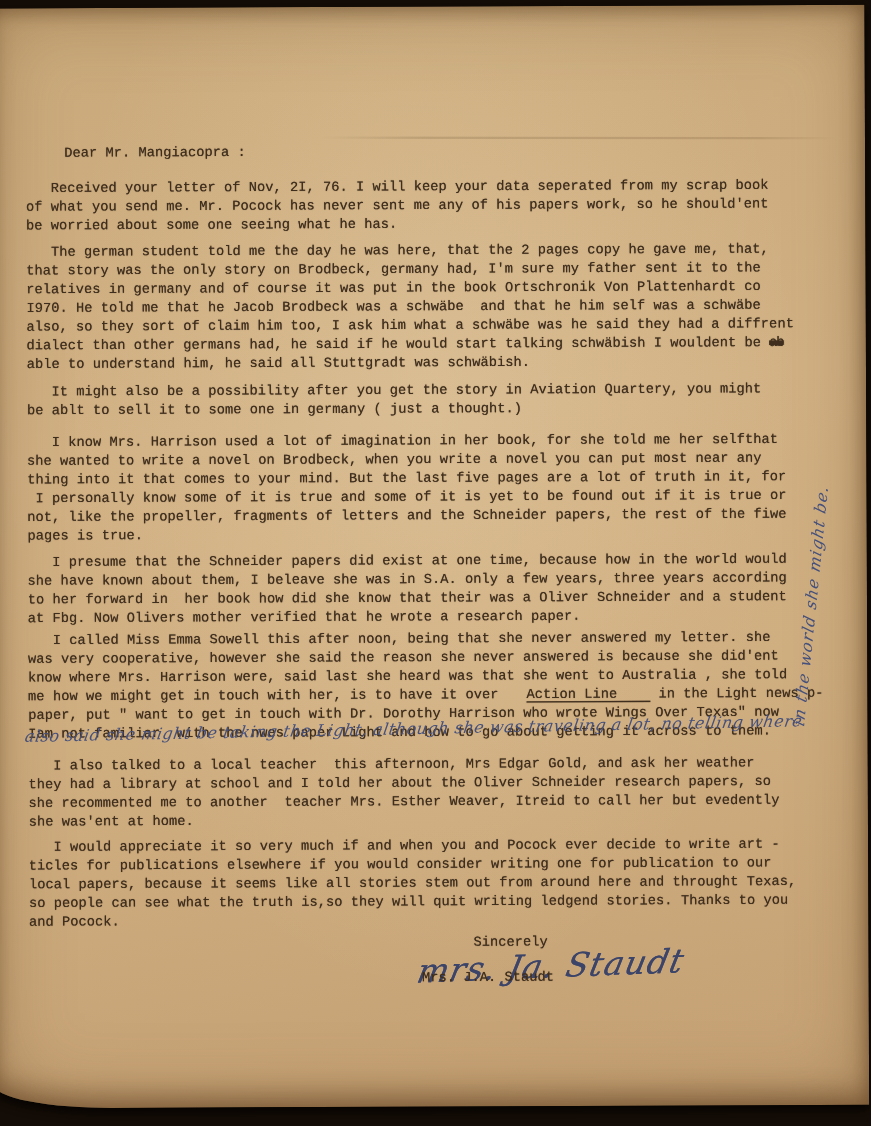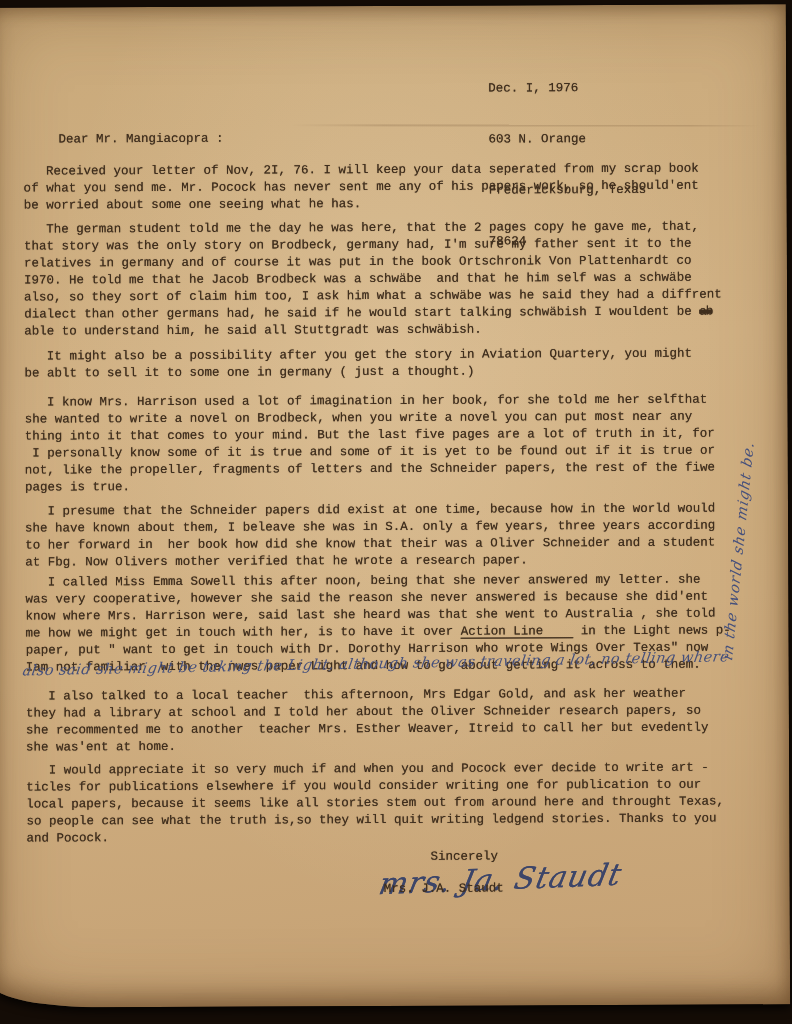--- a/index.html
+++ b/index.html
@@ -35,20 +35,21 @@
     white-space:pre-wrap;
     text-shadow:0 0 0.7px rgba(63,46,29,0.85);
   }
   .para{left:33px;width:748px;}
   .date-block{left:498px;top:41px;}
   .salutation{left:28px;top:124px;margin-left:40px;}
   .uline{
     text-decoration:underline;
     text-underline-offset:3px;
     text-decoration-thickness:1.3px;
+    margin-left:18px;
   }
   .overstrike{
     text-decoration:line-through;
     text-decoration-thickness:4px;
     letter-spacing:-1px;
     font-weight:normal;
   }
   .hand{
     position:absolute;
     font-family:"DejaVu Serif", serif;
@@ -89,26 +90,20 @@
   }
 </style>
 </head>
 <body>
 
 <div class="photo">
   <div class="paper">
 
     <div class="crease"></div>
 
-    <div class="typed date-block">
-      <div>Dec. I, 1976</div>
-      <div>603 N. Orange</div>
-      <div>Fredericksburg, Texas</div>
-      <div>78624</div>
-    </div>
 
     <div class="typed salutation">Dear Mr. Mangiacopra :</div>
 
     <div class="typed para" style="top:156px">   Received your letter of Nov, 2I, 76. I will keep your data seperated from my scrap book
 of what you send me. Mr. Pocock has never sent me any of his papers work, so he should'ent
 be worried about some one seeing what he has.</div>
 
     <div class="typed para" style="top:214px"><span>   The german student told me the day he was here, that the 2 pages copy he gave me, that,
 that story was the only story on Brodbeck, germany had, I'm sure my father sent it to the
 relatives in germany and of course it was put in the book Ortschronik Von Plattenhardt co

